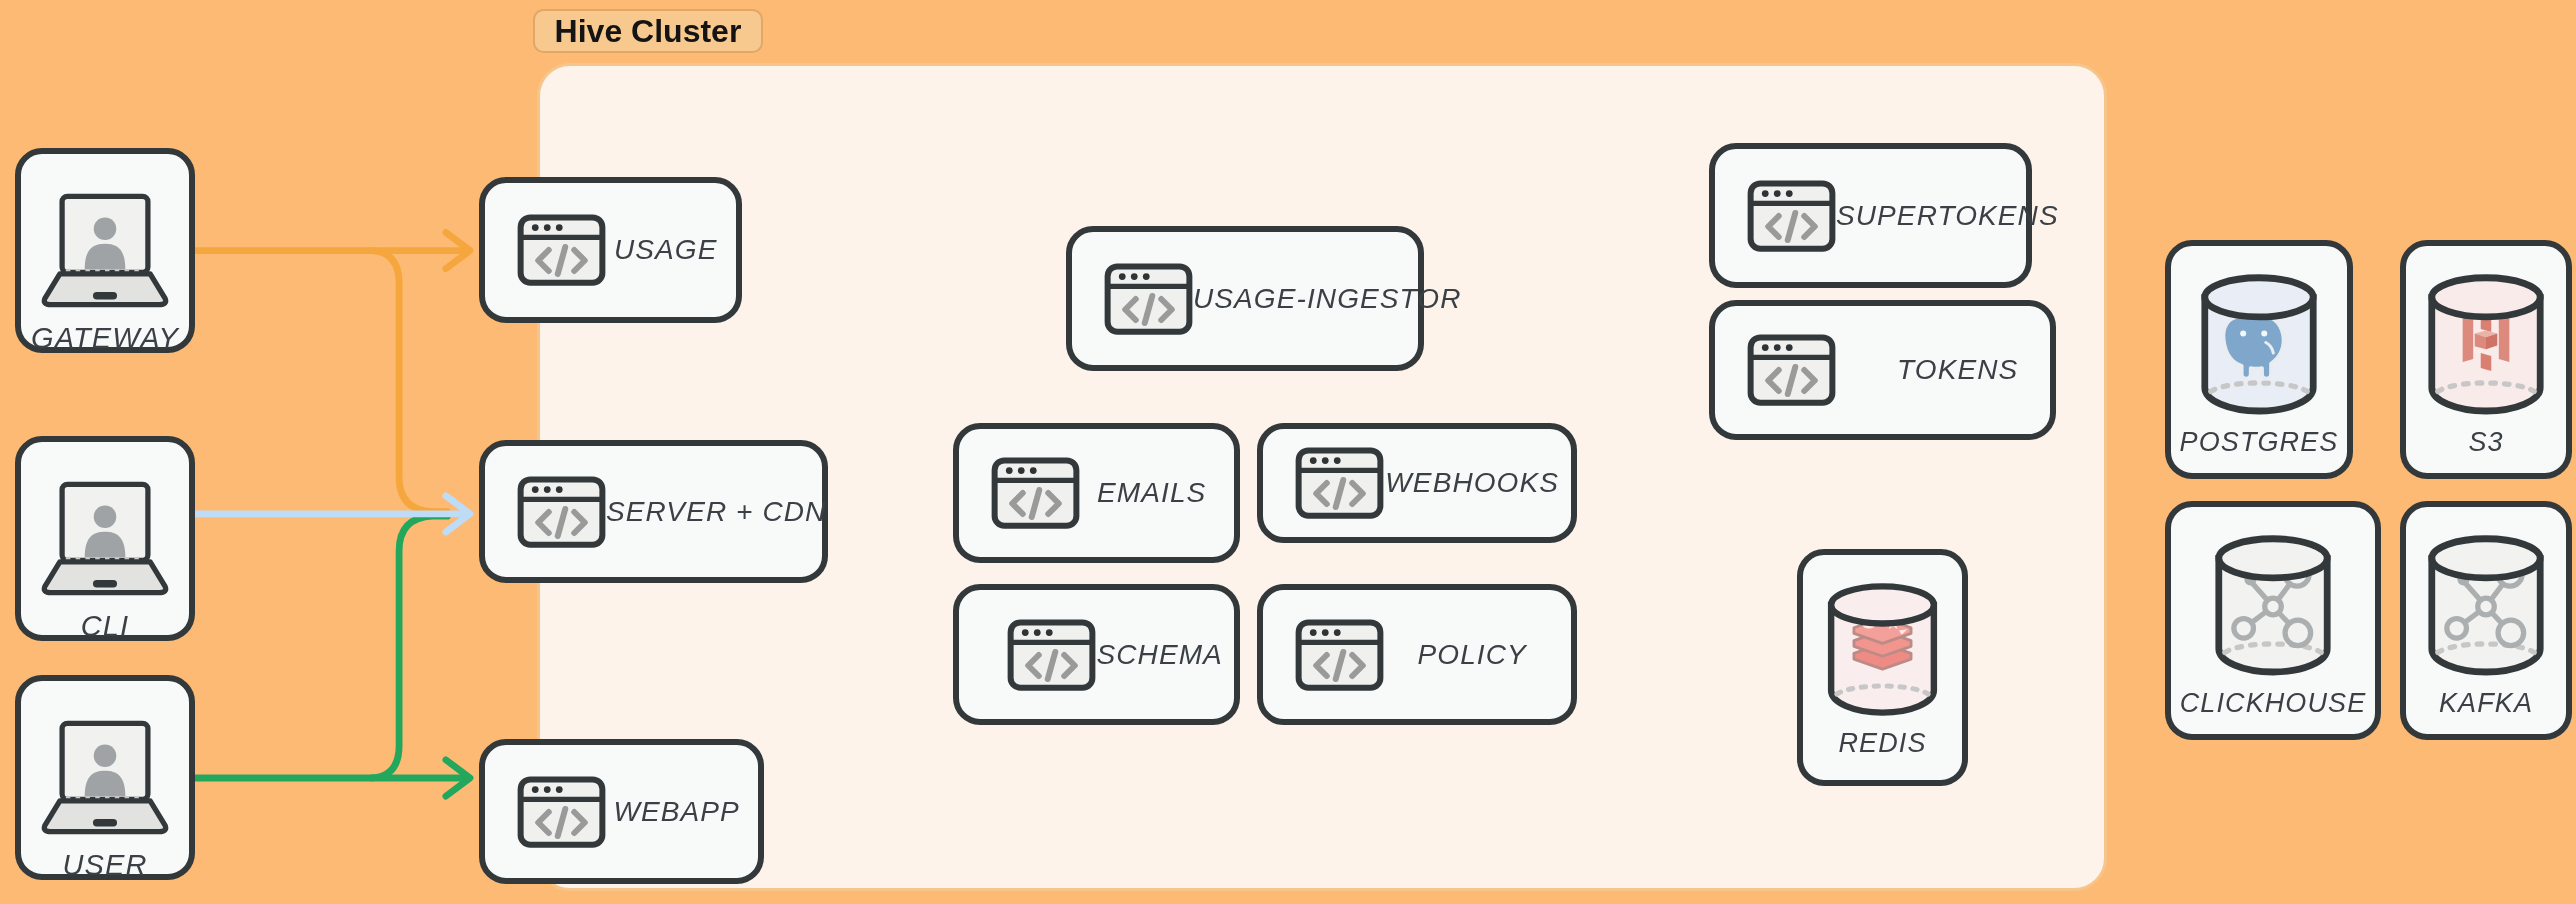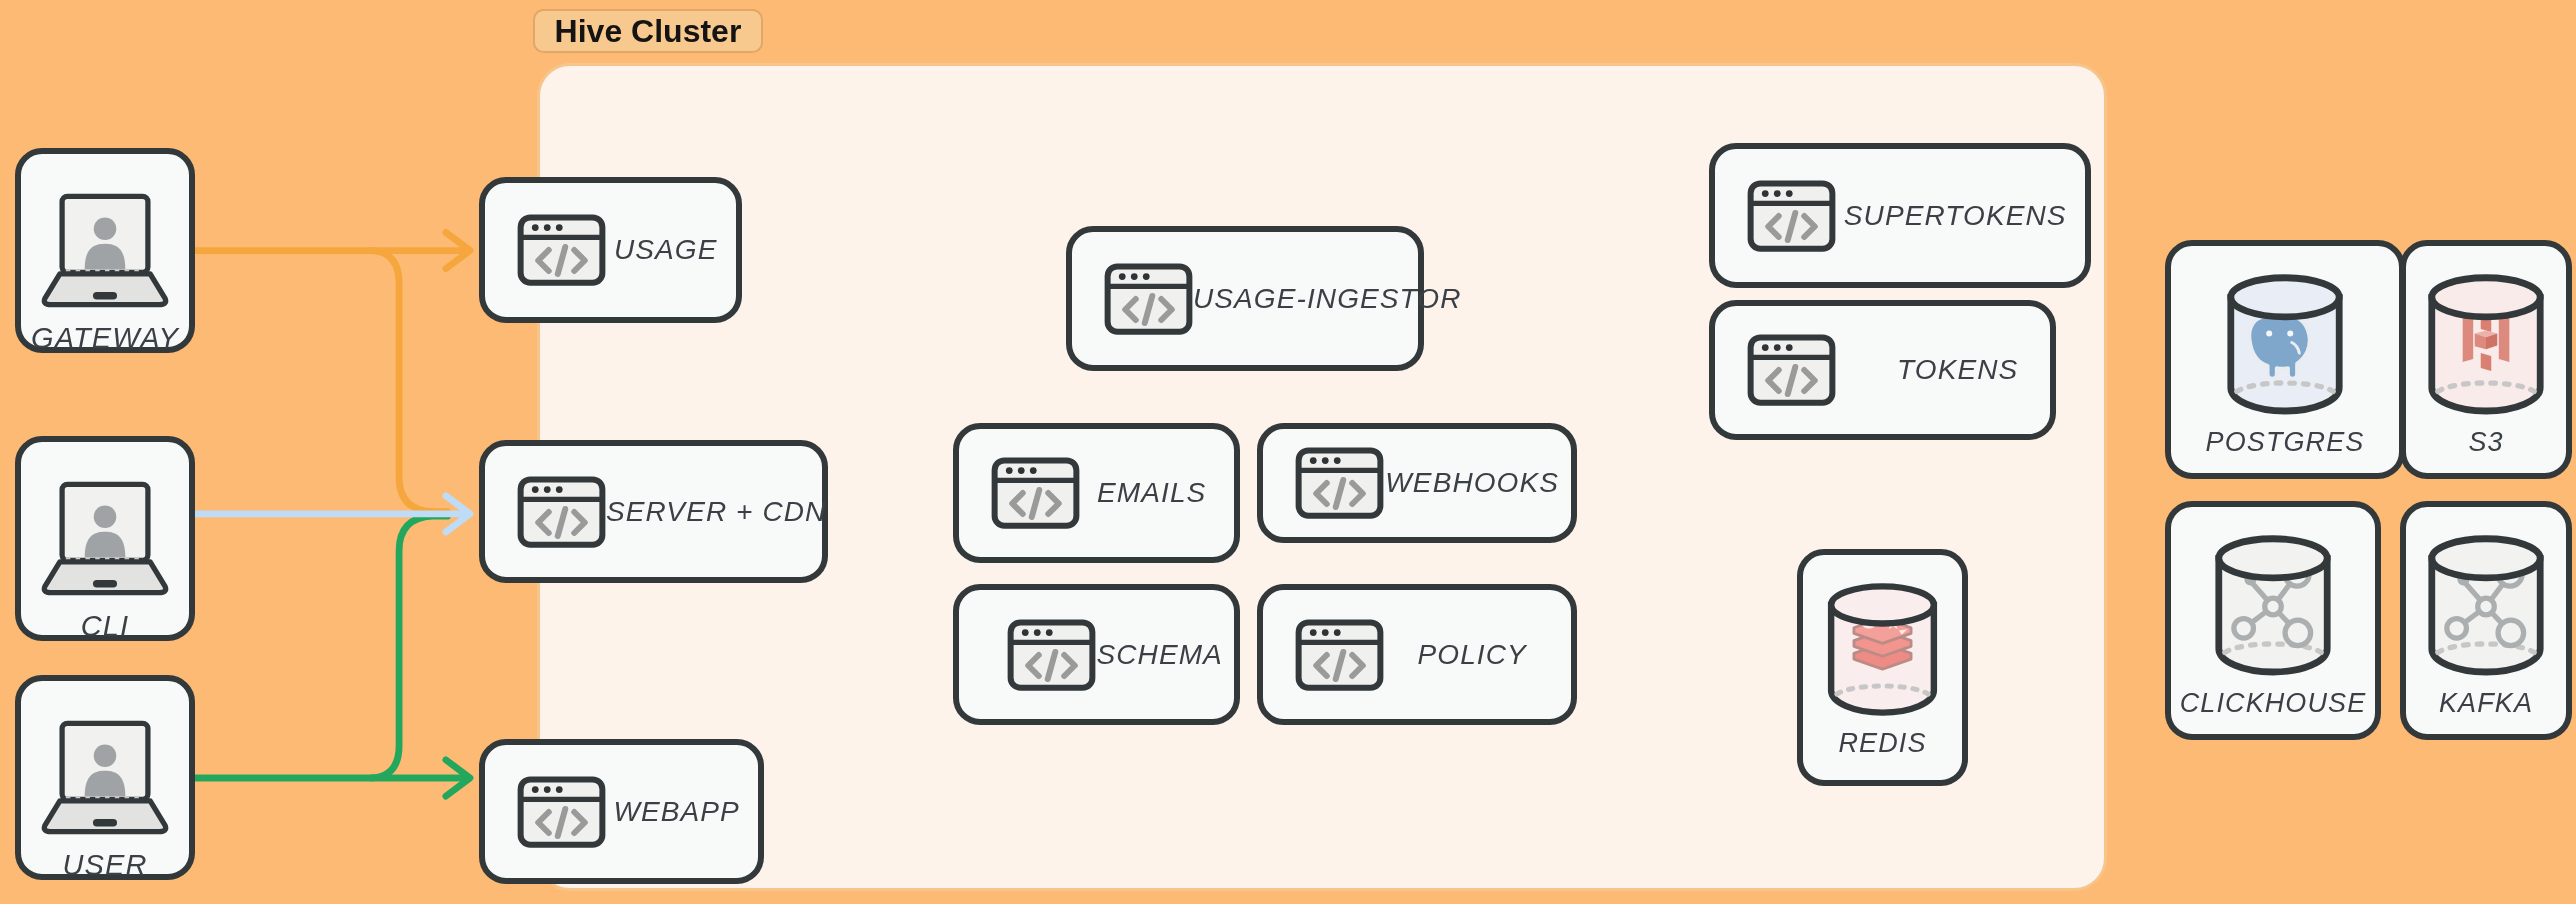--- a/index.html
+++ b/index.html
@@ -45,24 +45,24 @@
   .pos-cli{left:15px;top:436px;width:180px;height:205px;}
   .pos-user{left:15px;top:675px;width:180px;height:205px;}
   .pos-usage{left:479px;top:177px;width:263px;height:146px;}
   .pos-server-cdn{left:479px;top:440px;width:349px;height:143px;}
   .pos-webapp{left:479px;top:703px;width:285px;height:145px;margin-top:36px;}
   .pos-usage-ingestor{left:1066px;top:226px;width:358px;height:145px;}
   .pos-emails{left:953px;top:423px;width:287px;height:140px;}
   .pos-webhooks{left:1257px;top:423px;width:320px;height:120px;}
   .pos-schema{left:953px;top:584px;width:287px;height:141px;padding-left:16px;}
   .pos-policy{left:1257px;top:584px;width:320px;height:141px;}
-  .pos-supertokens{left:1709px;top:143px;width:382px;height:145px;}
+  .pos-supertokens{left:1709px;top:143px;width:323px;height:145px;}
   .pos-tokens{left:1709px;top:300px;width:347px;height:140px;gap:40px;}
   .pos-redis{left:1797px;top:549px;width:171px;height:237px;}
-  .pos-postgres{left:2165px;top:240px;width:240px;height:239px;}
+  .pos-postgres{left:2165px;top:240px;width:188px;height:239px;}
   .pos-s3{left:2400px;top:240px;width:172px;height:239px;}
   .pos-clickhouse{left:2165px;top:501px;width:216px;height:239px;}
   .pos-kafka{left:2400px;top:501px;width:172px;height:239px;}
 </style>
 </head>
 <body>
 
 <div class="stage" style="--background: #000000; --cluster-fill: #FDF3EB; --cluster-border: #F6C58C; --label-fill: #F8C98E; --node-fill: #F8FAF9; --node-border: #33393B; --arrow-orange: #F5A63D; --arrow-blue: #BFDCF7; --arrow-green: #22A75D;">
 
   <div class="cluster-box"></div>

